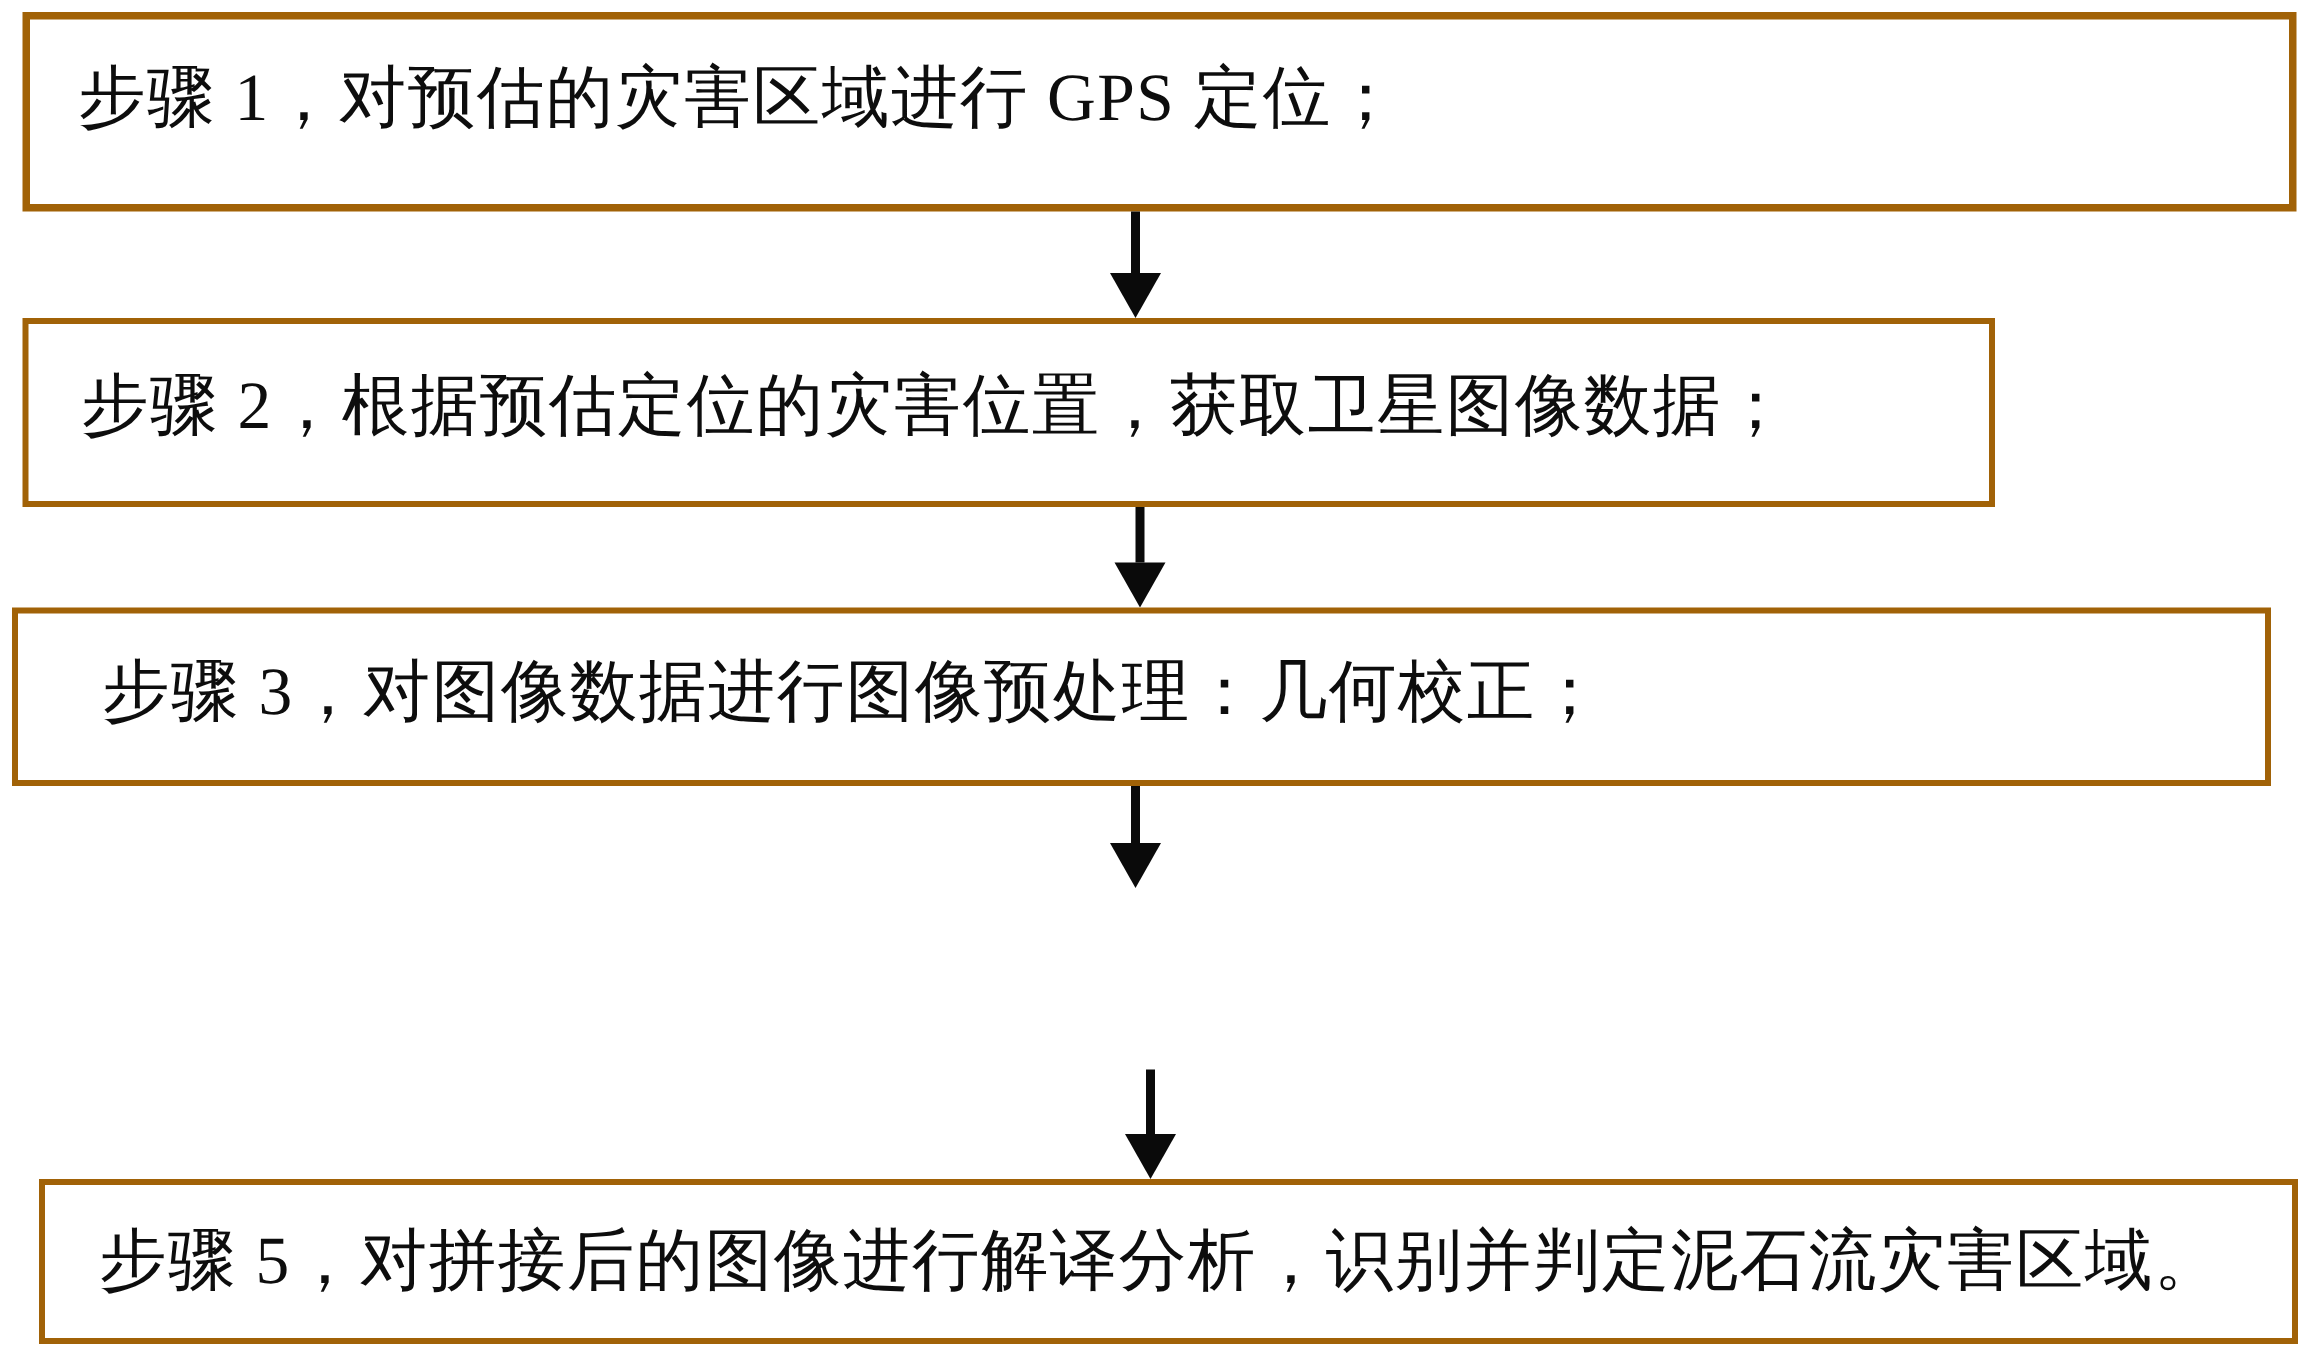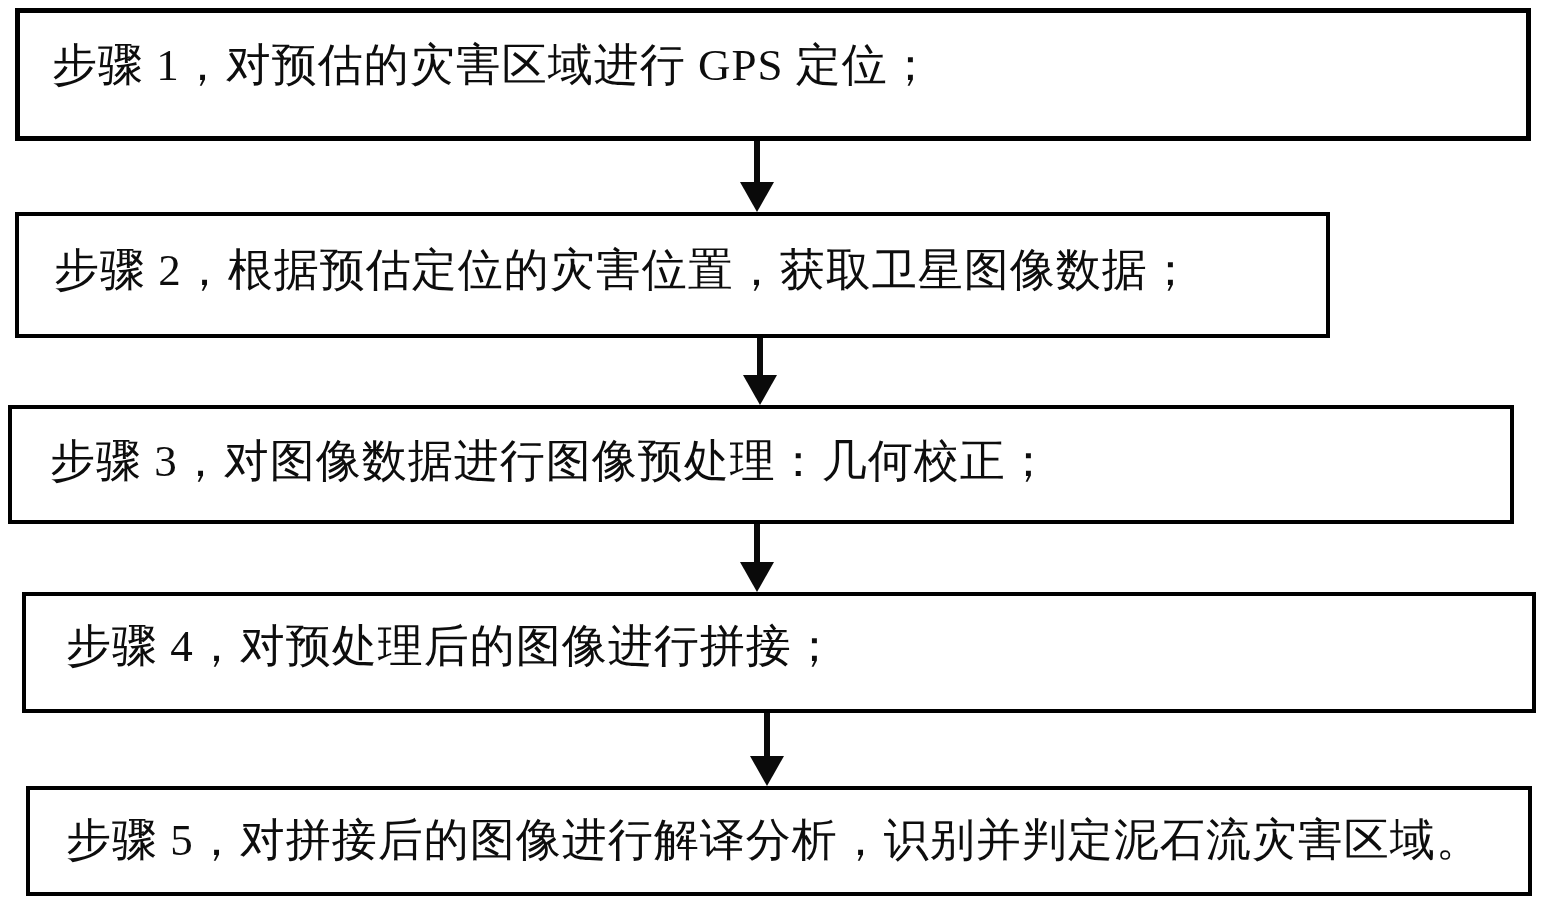--- a/index.html
+++ b/index.html
@@ -10,39 +10,39 @@
   .canvas {
     position: relative;
     width: 1547px;
     height: 903px;
     background: #ffffff;
     font-family: "Liberation Serif", "DejaVu Serif", serif;
     overflow: hidden;
   }
   .step-box {
     position: absolute;
-    border: 4px solid #000000;
+    border: 4px solid #a16207;
     background: #ffffff;
     box-sizing: border-box;
   }
   .step-text {
     display: block;
     font-size: 45px;
     line-height: 1.25;
     color: #0d0d0d;
     letter-spacing: 1px;
     white-space: nowrap;
   }
   
   .box1 { left: 15px;  top: 8px;   width: 1516px; height: 133px; border-width: 5px; }
   .box1 .step-text { padding: 24px 0 0 32px; }
   .box2 { left: 15px;  top: 212px; width: 1315px; height: 126px; }
   .box2 .step-text { padding: 26px 0 0 35px; }
   .box3 { left: 8px;   top: 405px; width: 1506px; height: 119px; }
-  .box3 .step-text { padding: 24px 0 0 38px; }
+  .box3 .step-text { padding: 24px 0 0 56px; }
   .box4 { left: 22px;  top: 592px; width: 1514px; height: 121px; }
   .box4 .step-text { padding: 22px 0 0 40px; }
   .box5 { left: 26px;  top: 786px; width: 1506px; height: 110px; }
   .box5 .step-text { padding: 22px 0 0 36px; }
 
   .arrow {
     position: absolute;
     width: 34px;
     display: flex;
     flex-direction: column;
@@ -91,23 +91,20 @@
 
   <div class="step-box box3">
     <span class="step-text">步骤 3，对图像数据进行图像预处理：几何校正；</span>
   </div>
 
   <div class="arrow arrow3">
     <div class="arrow-line"></div>
     <div class="arrow-head"></div>
   </div>
 
-  <div class="step-box box4">
-    <span class="step-text">步骤 4，对预处理后的图像进行拼接；</span>
-  </div>
 
   <div class="arrow arrow4">
     <div class="arrow-line"></div>
     <div class="arrow-head"></div>
   </div>
 
   <div class="step-box box5">
     <span class="step-text">步骤 5，对拼接后的图像进行解译分析，识别并判定泥石流灾害区域。</span>
   </div>
 

